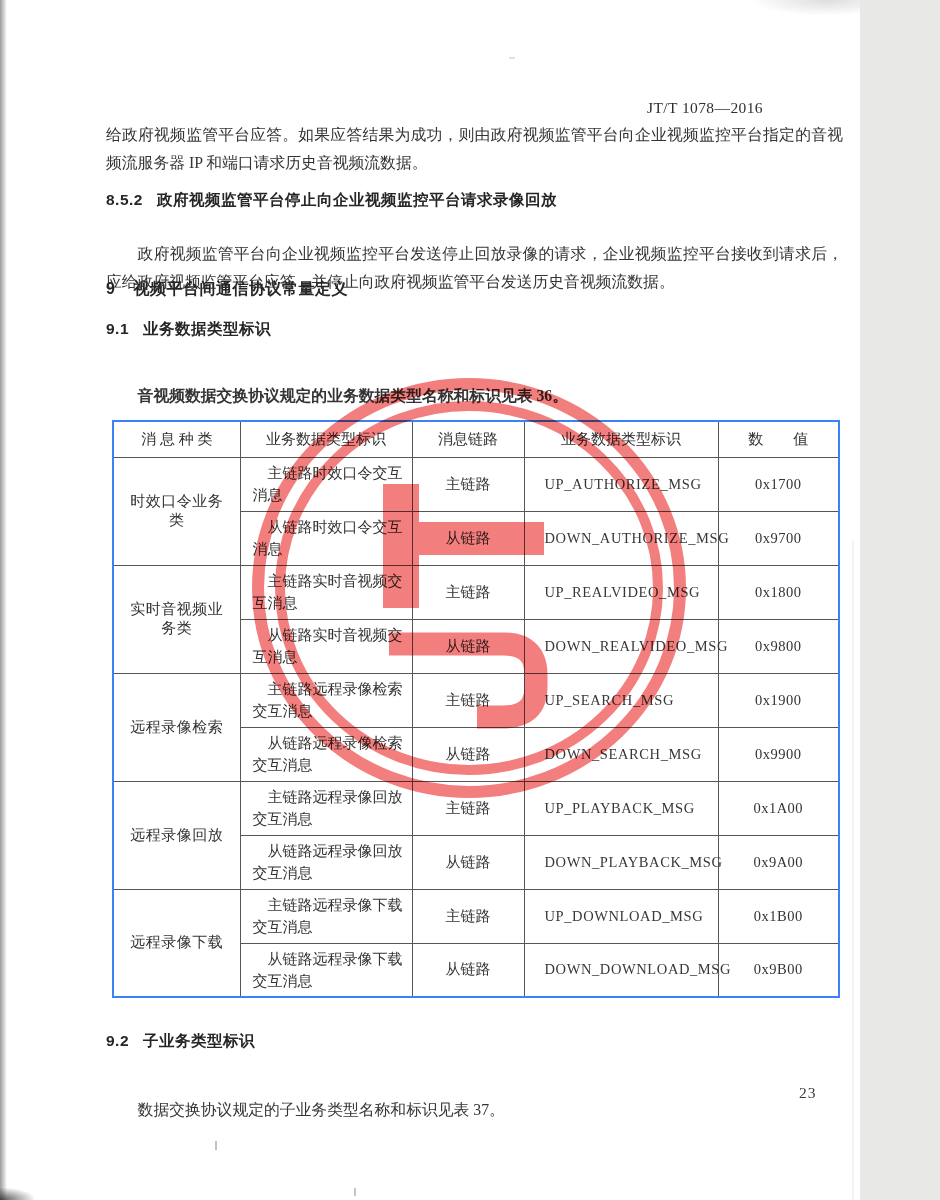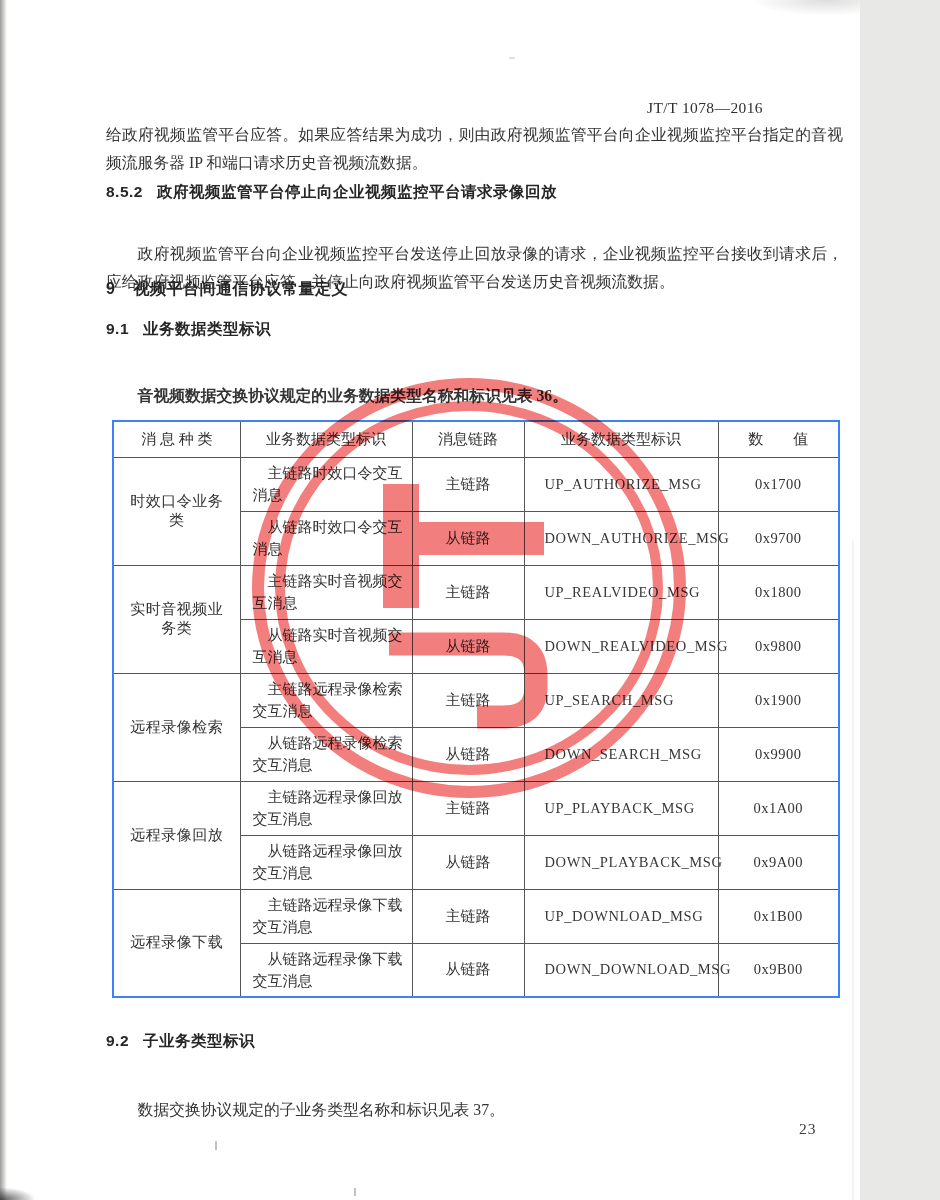--- a/index.html
+++ b/index.html
@@ -38,21 +38,21 @@
   .t36{border:2px solid #3b82f6;}
   .t36 thead tr{height:36px;}
   .t36 tbody tr{height:54px;}
   .t36 th{font-weight:400;text-align:center;font-size:15px;color:#303030;}
   .t36 td{vertical-align:middle;}
   .t36 td.cat{text-align:center;letter-spacing:.5px;padding:0 10px;margin-left:44px;}
   .t36 td.c-name{text-align:left;padding:0 8px 0 12px;text-indent:1em;line-height:22px;}
   .t36 td.c-link{text-align:center;}
   .t36 td.c-id{text-align:left;padding-left:20px;font-size:14.5px;letter-spacing:.6px;color:#383838;margin-left:32px;}
   .t36 td.c-value{text-align:center;font-size:14.5px;letter-spacing:.5px;}
-  .pageno{position:absolute;left:799px;top:1120px;font-size:15.5px;color:#3a3a3a;letter-spacing:1px;}
+  .pageno{position:absolute;left:799px;top:1084px;font-size:15.5px;color:#3a3a3a;letter-spacing:1px;}
   
   .stamp{position:absolute;left:0;top:0;width:940px;height:1200px;pointer-events:none;
          mix-blend-mode:multiply;opacity:.82;}
 </style>
 </head>
 <body>
 
 <div class="page">
 
   <div class="edge-left"></div>
@@ -60,21 +60,21 @@
   <div class="smudge-tr"></div>
   <div class="smudge-bl"></div>
   <div class="speck" style="left:215px;top:1141px;width:2px;height:9px;"></div>
   <div class="speck" style="left:354px;top:1188px;width:2px;height:8px;"></div>
   <div class="speck" style="left:509px;top:57px;width:6px;height:2px;opacity:.5;"></div>
 
   <div class="doc-code">JT/T 1078—2016</div>
 
   <p class="para" style="top:121px;">给政府视频监管平台应答。如果应答结果为成功，则由政府视频监管平台向企业视频监控平台指定的音视频流服务器 IP 和端口请求历史音视频流数据。</p>
 
-  <div class="hd" style="top:182px;">
+  <div class="hd" style="top:190px;">
     <span class="num">8.5.2</span><span>政府视频监管平台停止向企业视频监控平台请求录像回放</span>
   </div>
 
   <p class="para indent" style="top:212px;">政府视频监管平台向企业视频监控平台发送停止回放录像的请求，企业视频监控平台接收到请求后，应给政府视频监管平台应答，并停止向政府视频监管平台发送历史音视频流数据。</p>
 
   <div class="hd hd-9" style="top:279px;">
     <span class="num">9</span><span>视频平台间通信协议常量定义</span>
   </div>
 
   <div class="hd" style="top:319px;">

